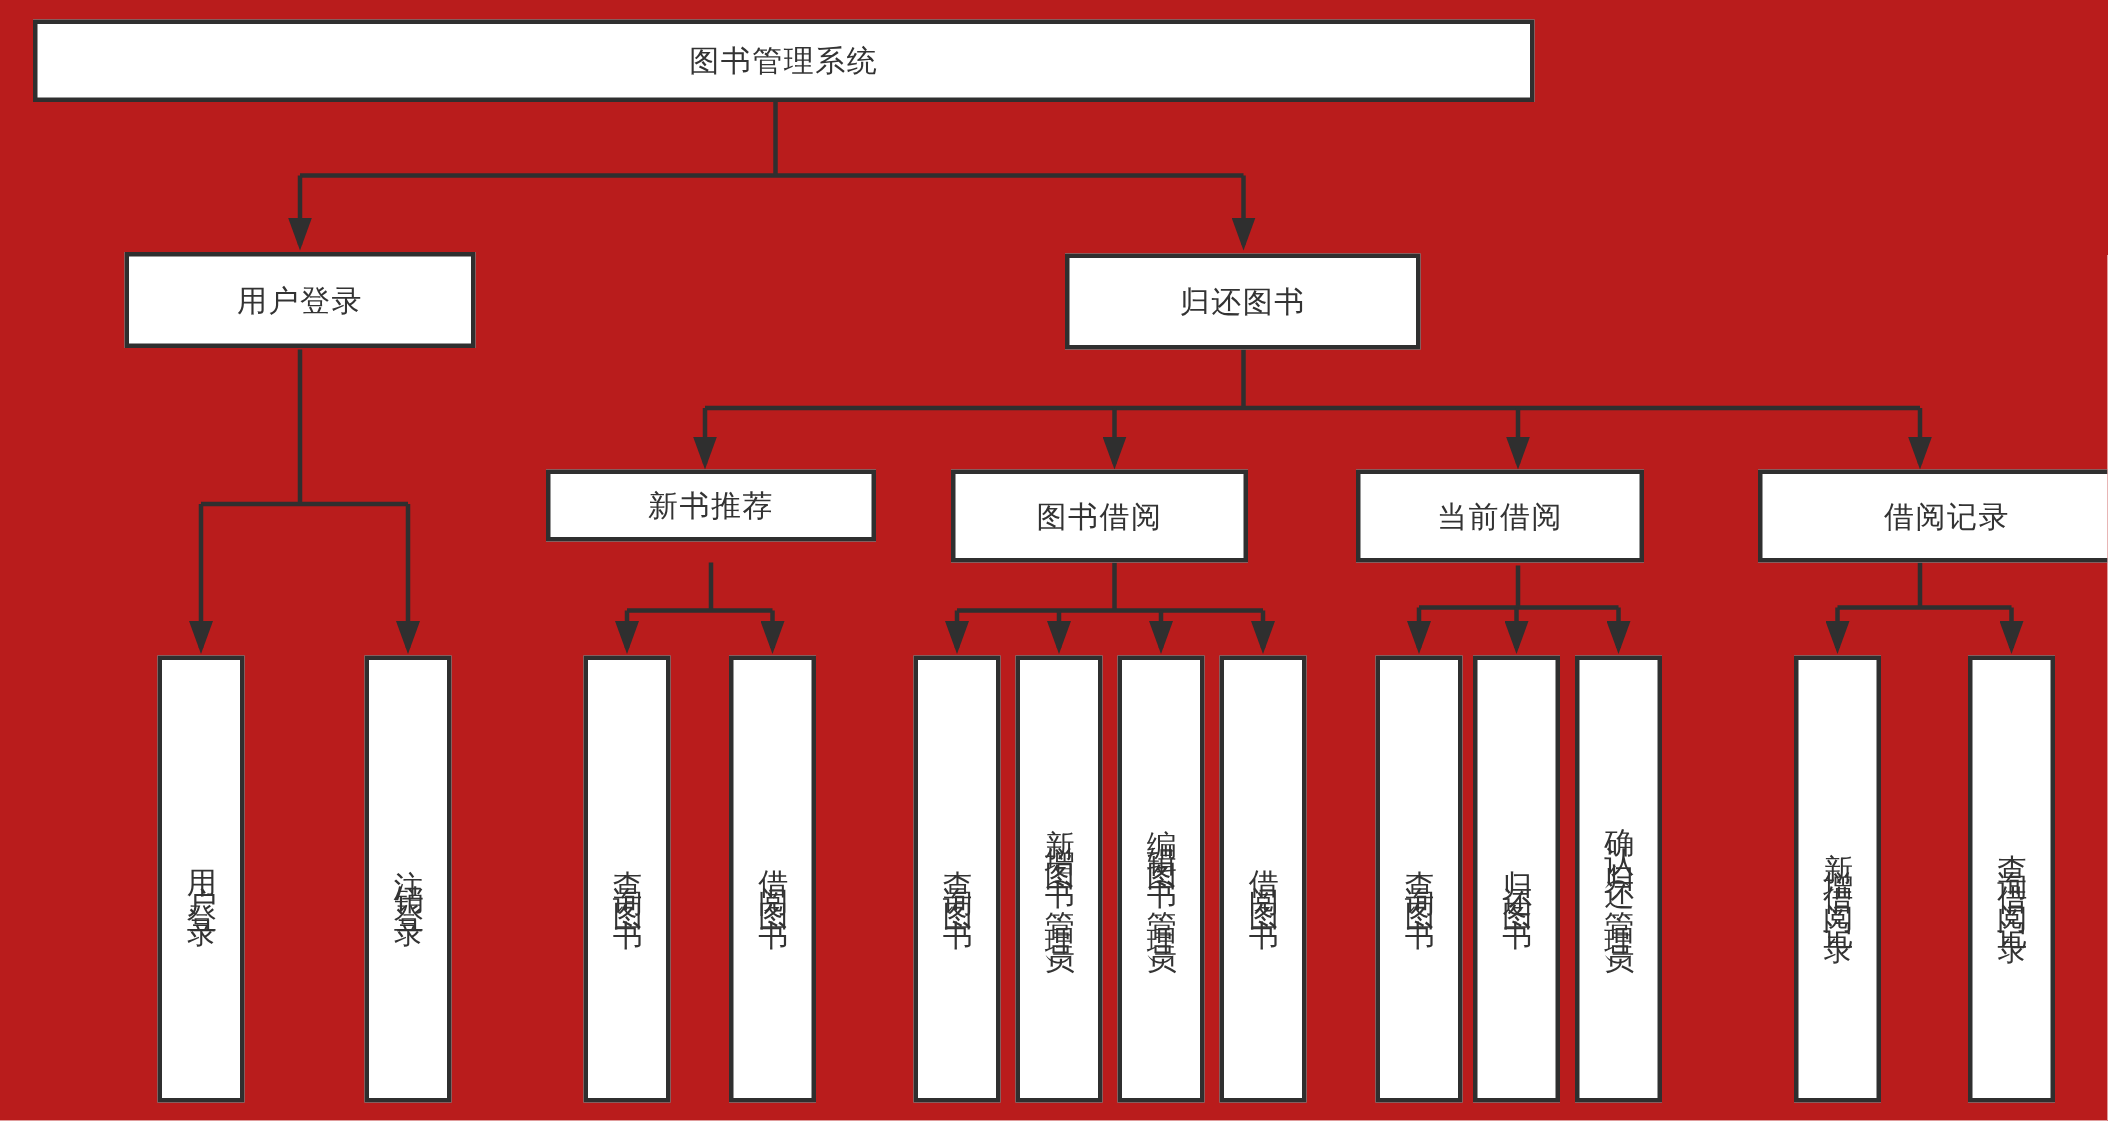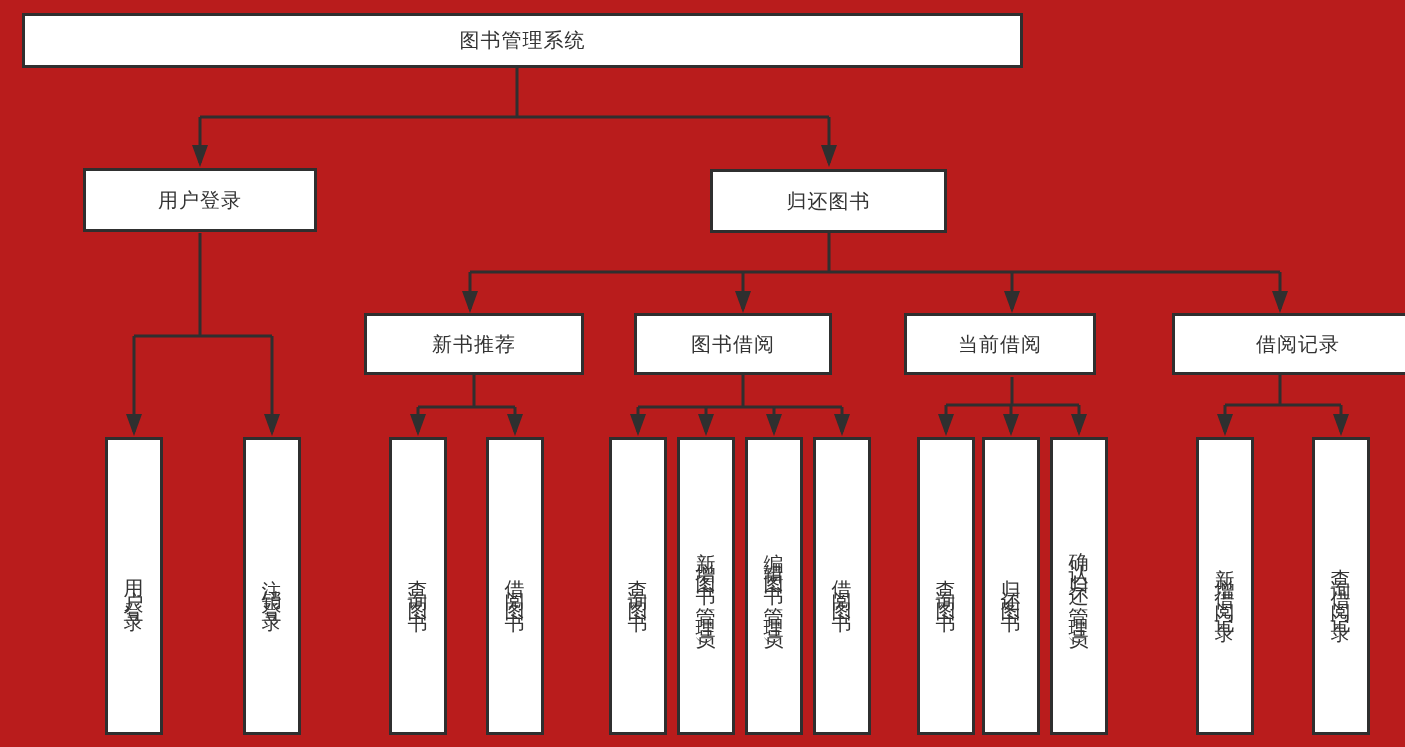--- a/index.html
+++ b/index.html
@@ -98,21 +98,21 @@
     <span>图书管理系统</span>
   </div>
 
   <div class="node" style="left:83px;top:168px;width:234px;height:64px;">
     <span>用户登录</span>
   </div>
   <div class="node" style="left:710px;top:169px;width:237px;height:64px;">
     <span>归还图书</span>
   </div>
 
-  <div class="node" style="left:364px;top:313px;width:220px;height:62px;">
+  <div class="node" style="left:364px;top:313px;width:220px;height:48px;">
     <span>新书推荐</span>
   </div>
   <div class="node" style="left:634px;top:313px;width:198px;height:62px;">
     <span>图书借阅</span>
   </div>
   <div class="node" style="left:904px;top:313px;width:192px;height:62px;">
     <span>当前借阅</span>
   </div>
   <div class="node" style="left:1172px;top:313px;width:252px;height:62px;">
     <span>借阅记录</span>

